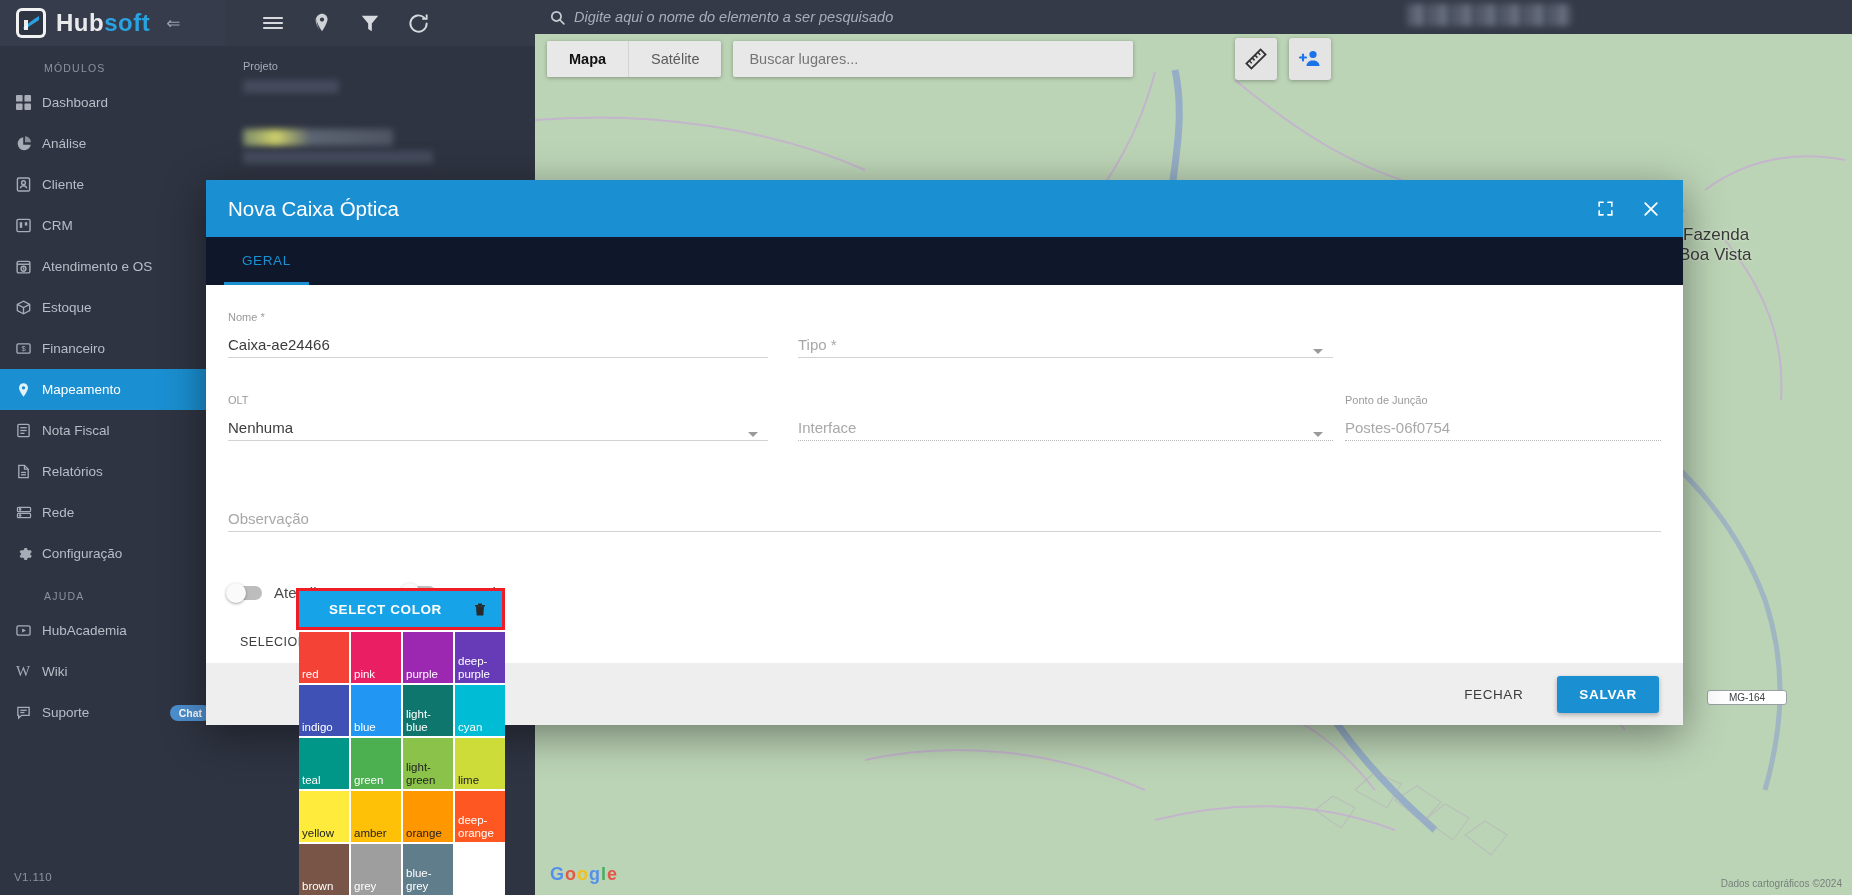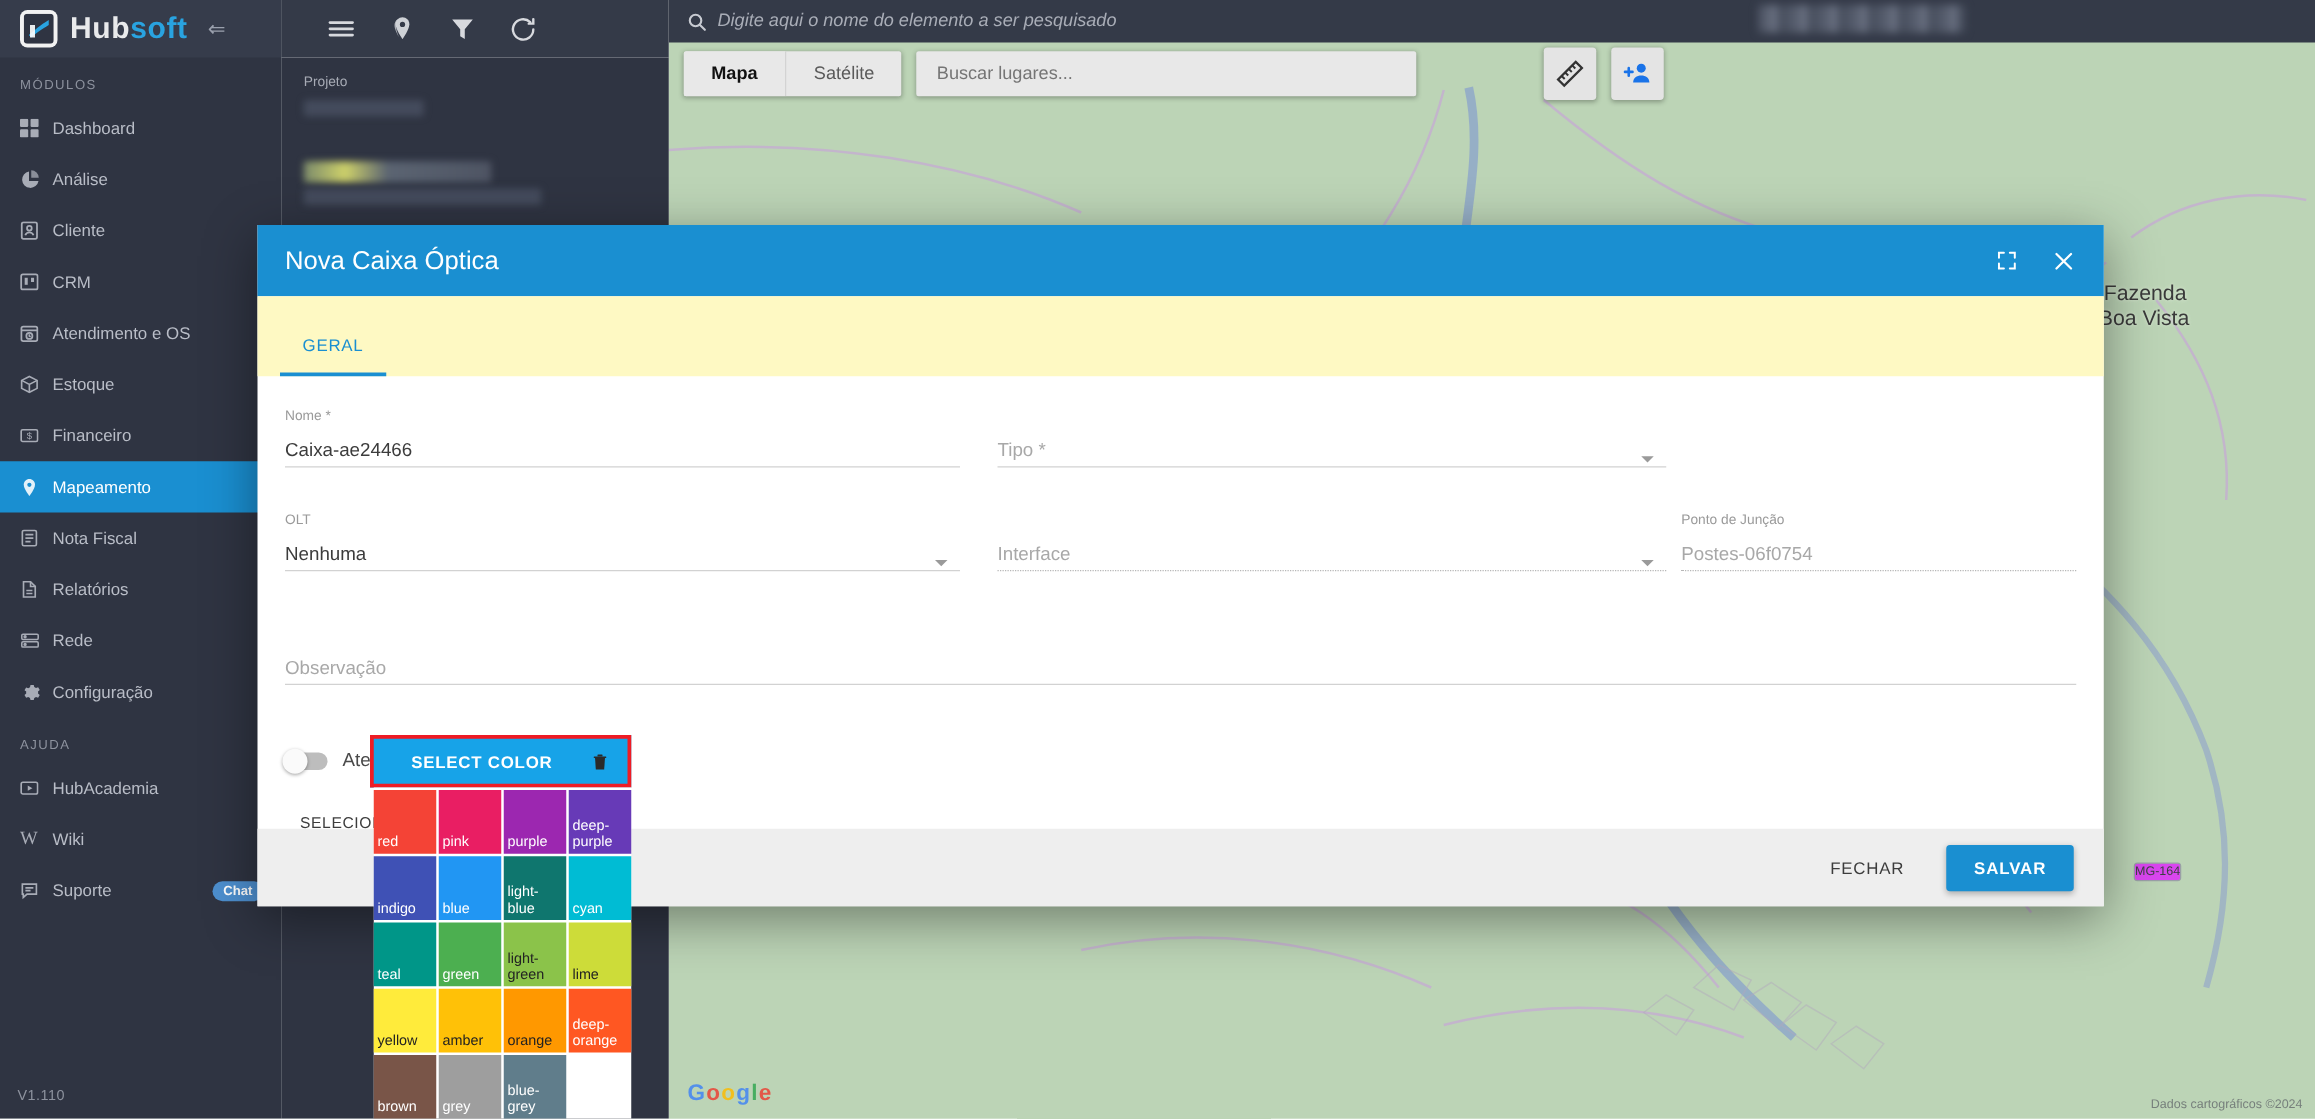--- a/index.html
+++ b/index.html
@@ -26,21 +26,21 @@
     width: 30px; height: 30px; border-radius: 6px;
     background: #f2f2f2; position: relative; flex: none;
   }
   .logo-mark svg { position: absolute; left: 3px; top: 3px; }
   .logo-text { font-size: 24px; letter-spacing: .5px; color: #e9eaec; font-weight: 700; }
   .logo-text .soft { color: #29a3e0; }
   .collapse-arrow { color: #9aa0ad; font-size: 17px; margin-left: 6px; }
 
   .sb-section {
     color: #8d929e; font-size: 10.5px; letter-spacing: 1.2px;
-    padding: 16px 0 8px 16px; text-transform: uppercase;
+    padding: 16px 0 8px 16px; text-transform: uppercase; margin-left: 28px;
   }
   .sb-item {
     display: flex; align-items: center; height: 41px;
     padding-left: 16px; color: #b9bdc7; font-size: 13.5px;
     cursor: pointer; position: relative;
   }
   .sb-item.active { background: #1a8fd1; color: #ffffff; }
   .sb-ico {
     width: 26px; flex: none; display: flex; align-items: center;
     justify-content: flex-start; color: inherit; opacity: .88;
@@ -125,36 +125,36 @@
     position: absolute; left: 15px; bottom: 10px; font-size: 18px; z-index: 3;
     color: #6f6f6f; letter-spacing: 1px; opacity: .85; font-weight: bold;
   }
   .gwm .b { color: #4285f4; } .gwm .r { color: #ea4335; }
   .gwm .y { color: #fbbc05; } .gwm .g { color: #34a853; }
   .attrib {
     position: absolute; right: 10px; bottom: 6px; font-size: 10px;
     color: #5f6368; z-index: 3; opacity: .75;
   }
   .mg164 {
-    position: absolute; background: #d946ef; border: 1px solid #9aa0a6;
-    border-radius: 3px; font-size: 10px; color: #3c4043; padding: 1px 0; z-index: 3;
+    position: absolute; background: #ffffff; border: 1px solid #9aa0a6;
+    border-radius: 3px; font-size: 10px; color: #3c4043; padding: 1px 21px; z-index: 3;
   }
 
   
   .modal {
     position: absolute; left: 206px; top: 180px; width: 1477px; height: 545px;
     background: #fff; box-shadow: 0 10px 40px rgba(0,0,0,.42); z-index: 50;
   }
   .m-head {
     height: 57px; background: #1a8fd1; display: flex; align-items: center;
     padding: 0 22px; color: #fff;
   }
   .m-title { font-size: 20.5px; flex: 1; font-weight: 400; }
   .m-hicon { cursor: pointer; margin-left: 26px; display: flex; }
-  .m-tabs { height: 64px; background: #fef9c3; display: flex; align-items: flex-end; }
+  .m-tabs { height: 48px; background: #0f172a; display: flex; align-items: flex-end; }
   .m-tab {
     padding: 0 18px 0 18px; margin-left: 18px; height: 46px; display: flex;
     align-items: center; color: #1a8fd1; font-size: 13.5px; letter-spacing: .6px;
     border-bottom: 3px solid #1a8fd1; cursor: pointer;
   }
   .m-body { padding: 26px 22px 0 22px; position: relative; height: 388px; }
   .frow { display: flex; gap: 0; }
   .fld { position: relative; padding-bottom: 30px; }
   .flab { font-size: 11px; color: #9a9a9a; margin-bottom: 6px; height: 14px; }
   .fval {

